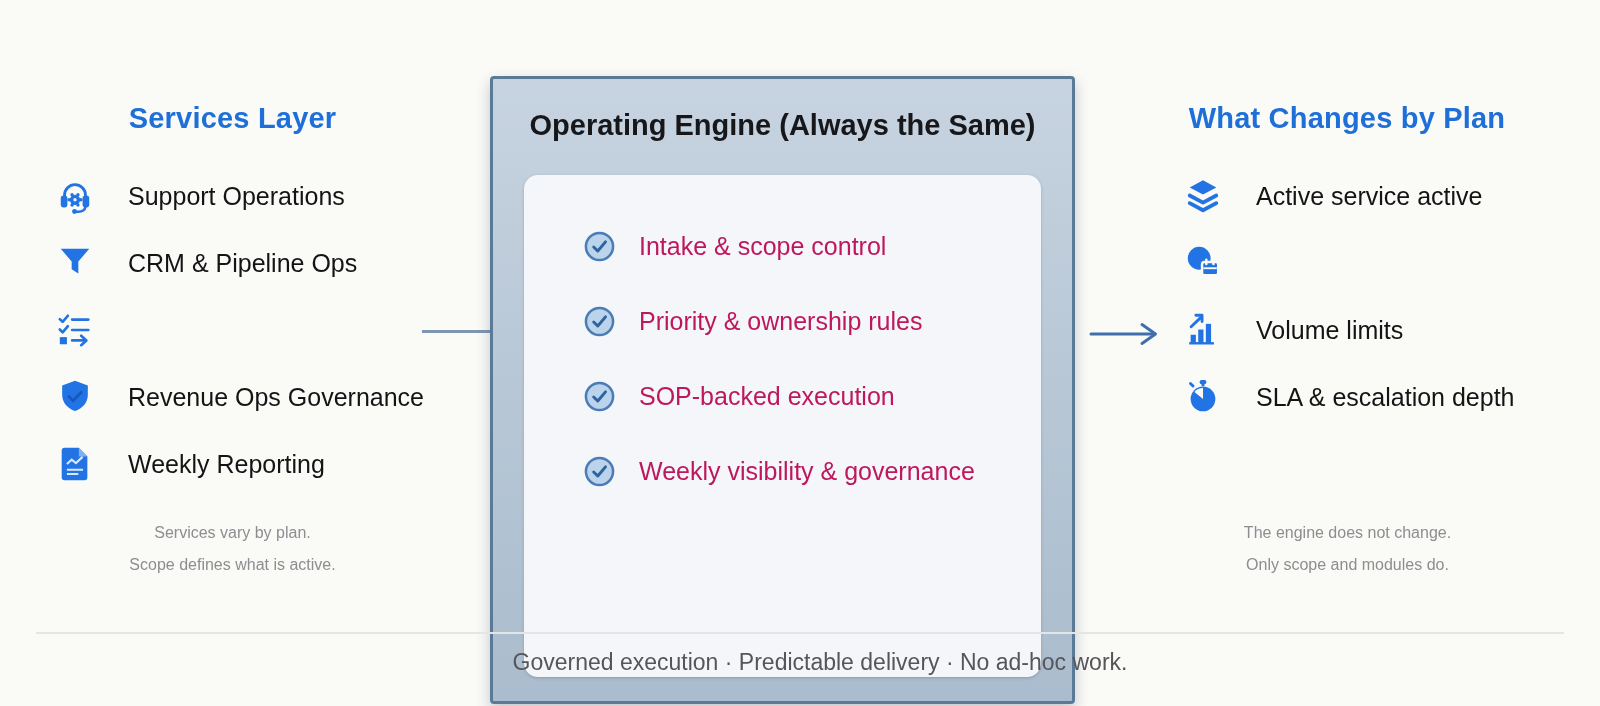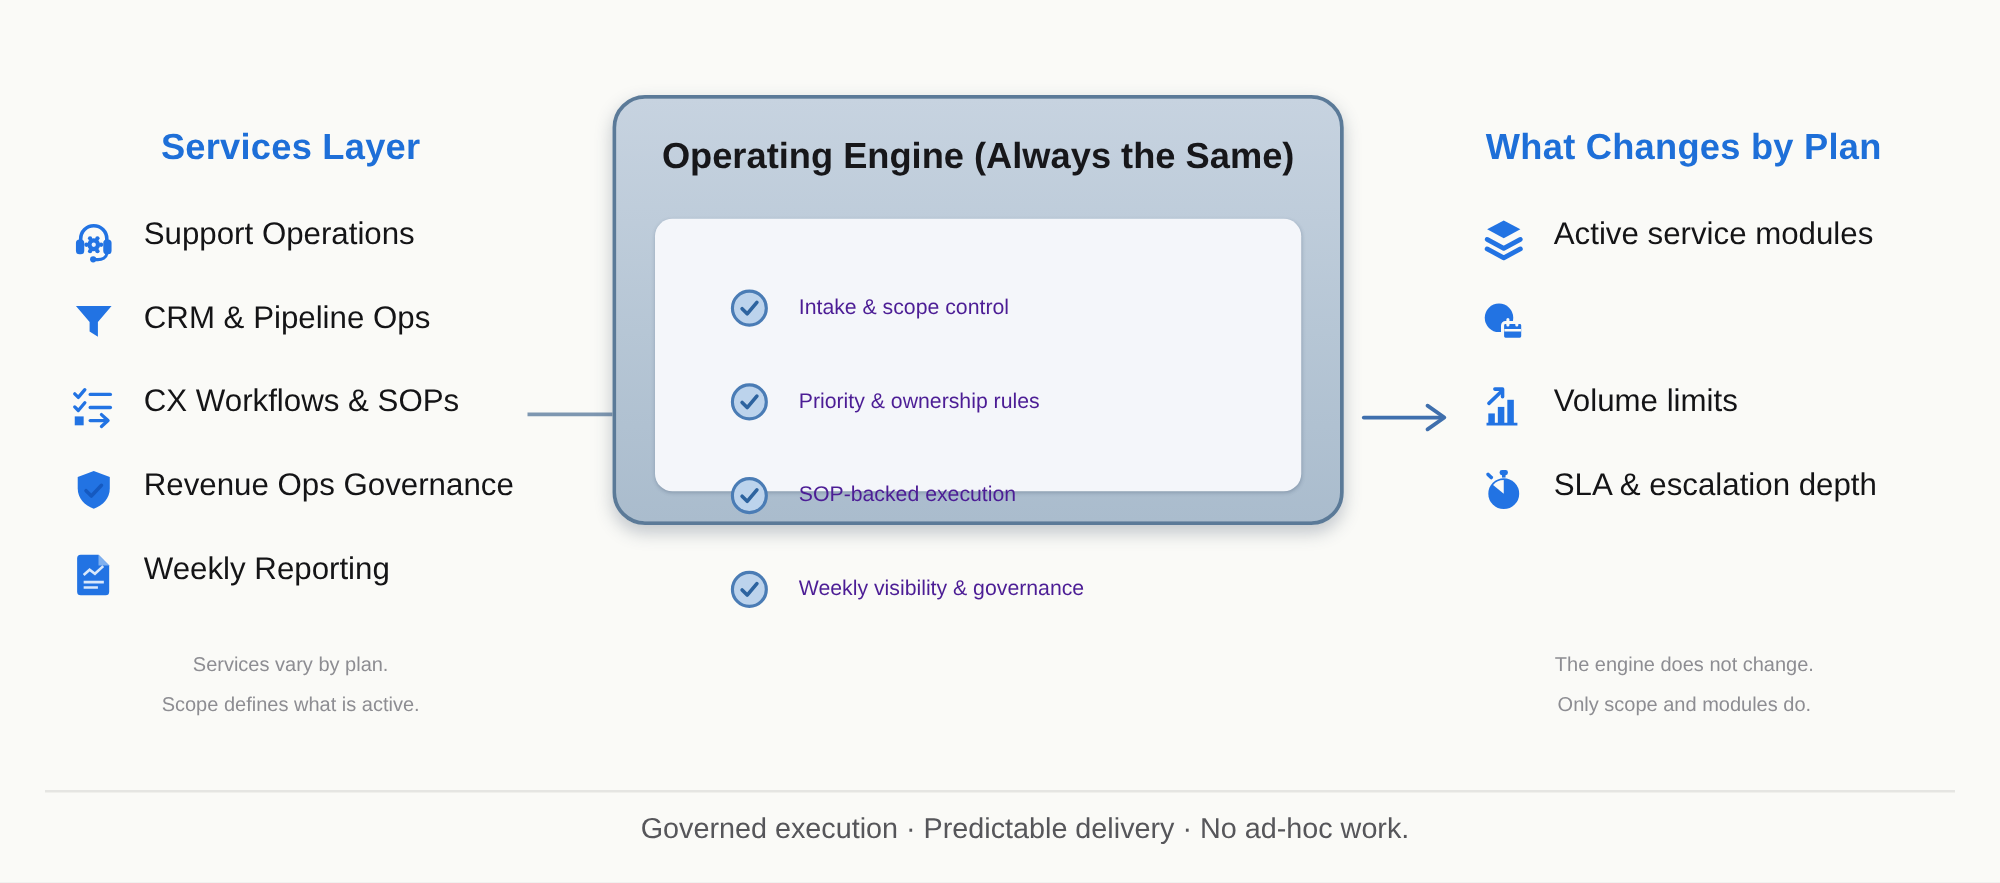--- a/index.html
+++ b/index.html
@@ -7,40 +7,40 @@
   body { font-family:"Liberation Sans","DejaVu Sans",sans-serif; }
   .stage { position:relative; width:1600px; height:706px; background:#fafaf7; overflow:hidden; }
 
   .col-title { font-size:29px; line-height:34px; font-weight:700; color:#1e6fd8; text-align:center; letter-spacing:.2px; }
   .side-col { position:absolute; }
   .left-col  { left:40px;  top:101px; width:385px; }
   .right-col { left:1172px; top:101px; width:350px; }
   .item-list { margin-top:38px; }
   .left-col  .item-list { padding-left:16px; }
   .right-col .item-list { padding-left:12px; }
-  .item-row { display:flex; align-items:flex-start; gap:21px; height:46px; margin-bottom:21px; }
+  .item-row { display:flex; align-items:center; gap:34px; height:46px; margin-bottom:21px; }
   .item-icon { width:38px; height:38px; flex:0 0 38px; }
   .item-label { font-size:25px; color:#141416; white-space:nowrap; }
 
   .caption { position:absolute; font-size:16px; line-height:32px; color:#8d8d92; text-align:center; }
   .caption-left  { left:40px;  top:517px; width:385px; }
   .caption-right { left:1160px; top:517px; width:375px; }
 
-  .engine-box { position:absolute; left:490px; top:76px; width:585px; height:344px;
-    border-radius:26px;
+  .engine-box { position:absolute; left:490px; top:76px; width:585px; height:628px;
+    border-radius:4px;
     background:linear-gradient(180deg,#c7d3e0 0%,#b6c6d5 55%,#aabccd 100%);
     border:3px solid #5b7a98;
     box-shadow:0 6px 14px rgba(50,70,95,.28); }
   .engine-title { margin-top:30px; text-align:center; font-size:29px; font-weight:700; color:#17171a; }
   .engine-panel { position:absolute; left:31px; right:31px; top:96px; bottom:24px;
     background:#f4f6fa; border-radius:14px;
     box-shadow:0 1px 3px rgba(60,80,105,.3);
     padding:46px 0 0 60px; }
   .engine-row { display:flex; align-items:center; gap:24px; height:50px; margin-bottom:25px; }
-  .engine-label { font-size:17px; color:#4c1d95; white-space:nowrap; }
+  .engine-label { font-size:25px; color:#be185d; white-space:nowrap; }
   .check-circle { width:31px; height:31px; flex:0 0 31px; }
 
   .connector-left { position:absolute; left:422px; top:330px; width:68px; height:3px; background:#7e97b1; }
   .connector-right { position:absolute; left:1089px; top:319px; width:78px; height:30px; }
 
   .footer-divider { position:absolute; left:36px; top:632px; width:1528px; height:2px; background:#e5e5e2; }
   .footer-text { position:absolute; left:0; top:649px; width:100%; text-align:center; font-size:23px; color:#56565a;padding-left:40px; }
 
   svg { display:block; }
 </style>
@@ -86,21 +86,20 @@
           <g stroke="#2273e3" stroke-width="2.8" fill="none" stroke-linecap="round" stroke-linejoin="round">
             <path d="M4 8.5l3 3 5.5-6.5"></path>
             <path d="M17 9h17"></path>
             <path d="M4 19.5l3 3 5.5-6.5"></path>
             <path d="M17 20h17"></path>
             <path d="M17 31h13"></path>
             <path d="M26.5 26l5.5 5-5.5 5"></path>
           </g>
           <rect x="4" y="27.5" width="7.5" height="7.5" fill="#2273e3"></rect>
         </svg>
-        <span class="item-label">CX Workflows &amp; SOPs</span>
       </div>
 
       <div class="item-row">
         <svg class="item-icon" viewBox="0 0 40 40">
           <path d="M20 3l13.5 5v9.5c0 8.6-5.7 14.3-13.5 17.2C12.2 31.8 6.5 26.1 6.5 17.5V8L20 3z" fill="#2273e3"></path>
           <path d="M13.5 19.5l4.5 4.5 8.5-9" fill="none" stroke="#1559c0" stroke-width="3" stroke-linecap="round" stroke-linejoin="round"></path>
         </svg>
         <span class="item-label">Revenue Ops Governance</span>
       </div>
 
@@ -170,21 +169,21 @@
   <div class="side-col right-col">
     <div class="col-title">What Changes by Plan</div>
     <div class="item-list">
 
       <div class="item-row">
         <svg class="item-icon" viewBox="0 0 40 40">
           <path d="M20 3.5L34 11l-14 7.5L6 11 20 3.5z" fill="#2273e3"></path>
           <path d="M6 19.5l14 7.5 14-7.5" fill="none" stroke="#2273e3" stroke-width="4" stroke-linecap="round" stroke-linejoin="round"></path>
           <path d="M6 27.5l14 7.5 14-7.5" fill="none" stroke="#2273e3" stroke-width="4" stroke-linecap="round" stroke-linejoin="round"></path>
         </svg>
-        <span class="item-label">Active service modules</span>
+        <span class="item-label">Active service active</span>
       </div>
 
       <div class="item-row">
         <svg class="item-icon" viewBox="0 0 40 40">
           <circle cx="16" cy="15" r="12" fill="#2273e3"></circle>
           <rect x="19" y="19" width="17" height="14" rx="2.5" fill="#2273e3" stroke="#fafaf7" stroke-width="2.6"></rect>
           <path d="M23.5 16.5v4.5M31 16.5v4.5" stroke="#fafaf7" stroke-width="2.6" stroke-linecap="round"></path>
           <path d="M20.5 25.5h14" stroke="#fafaf7" stroke-width="2"></path>
         </svg>
       </div>

